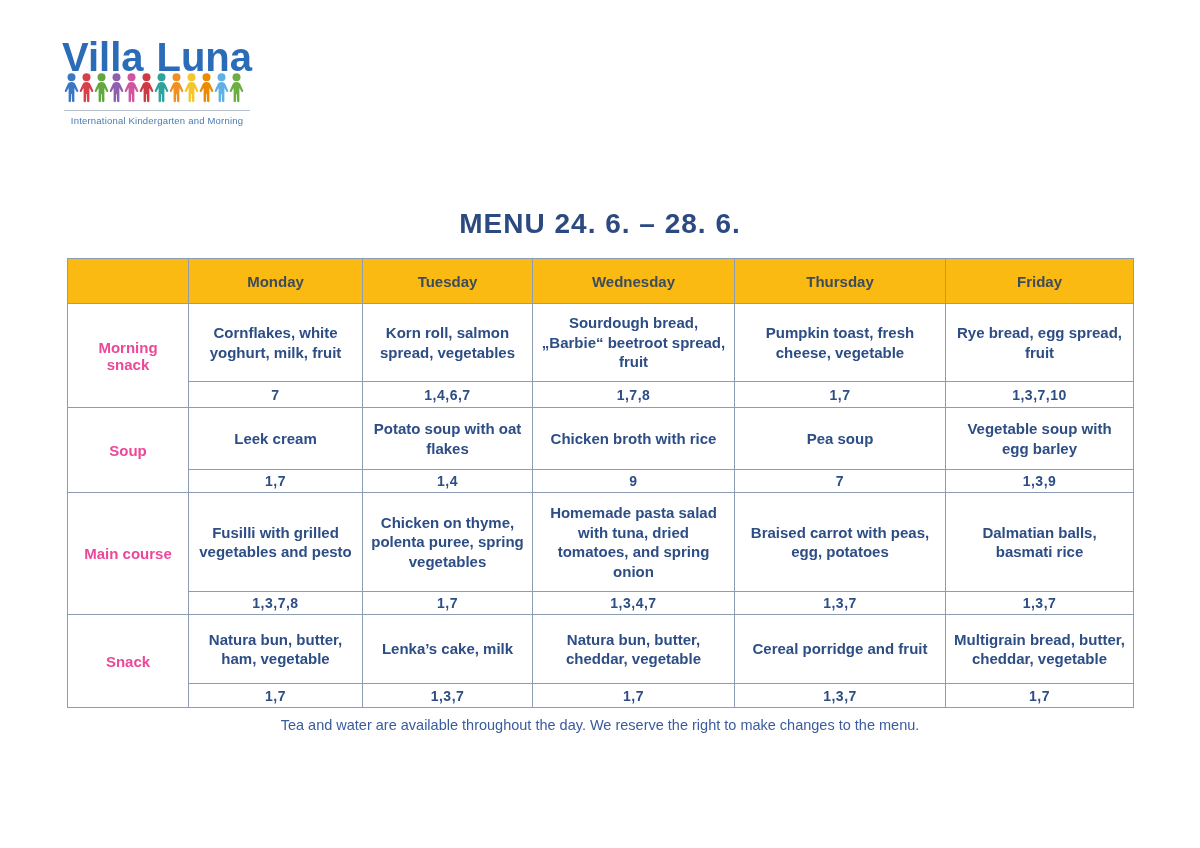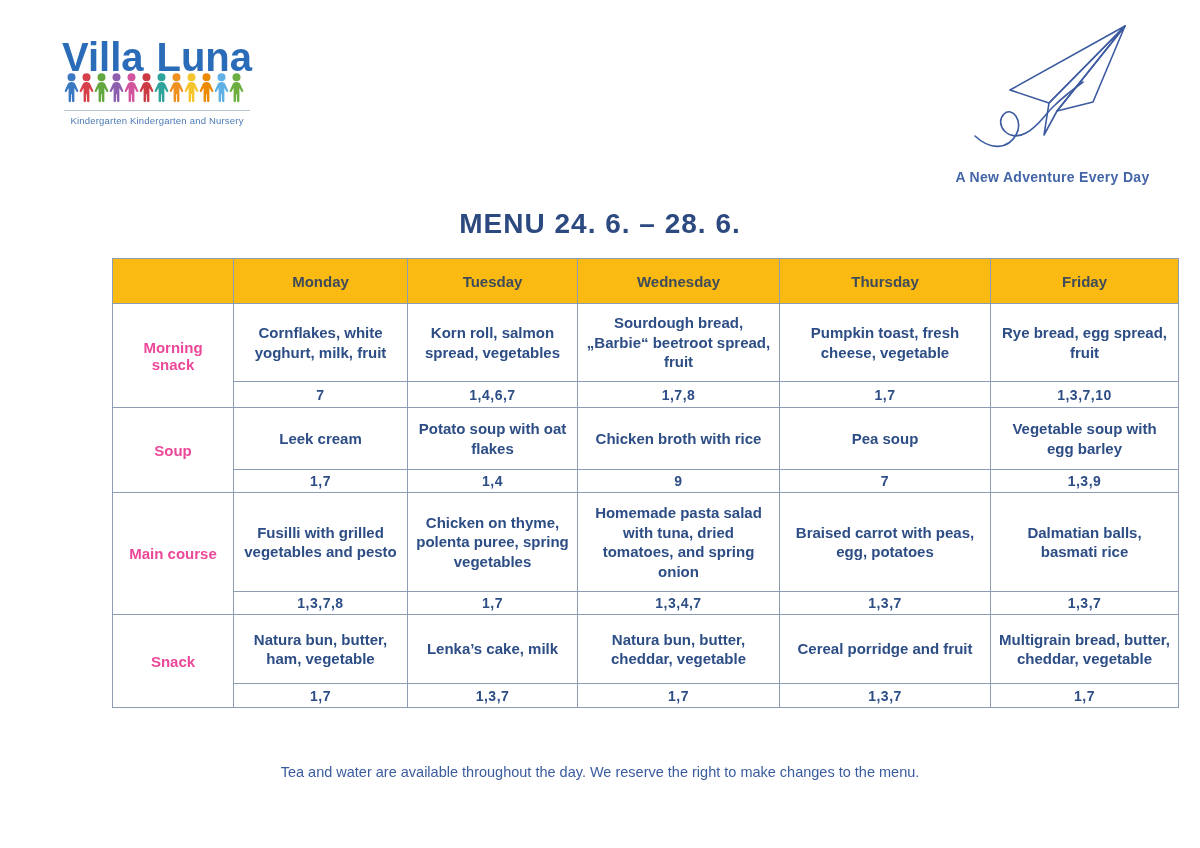--- a/index.html
+++ b/index.html
@@ -19,33 +19,33 @@
   .plane{position:absolute;right:50px;top:18px;width:195px;text-align:center;}
   .plane svg{display:block;margin:0 auto;}
   .tagline{margin-top:6px;font-size:14px;font-weight:bold;color:#4466a8;letter-spacing:.3px;white-space:nowrap;}
 
   
   .title{position:absolute;top:208px;left:0;width:100%;text-align:center;
          font-size:28px;font-weight:bold;color:#2c4a80;letter-spacing:1px;}
 
   
   .menu-wrap{position:absolute;left:67px;top:258px;width:1066px;}
-  table.menu{border-collapse:collapse;table-layout:fixed;width:1066px;margin-left:45px;}
+  table.menu{border-collapse:collapse;table-layout:fixed;width:1066px;}
   table.menu td,table.menu th{border:1px solid #8b9cb3;text-align:center;vertical-align:middle;padding:3px 8px;}
   th.day{background:#fbba12;color:#3d4b5a;font-size:15px;font-weight:bold;height:38px;}
   td.cat{color:#ec4899;font-size:15px;font-weight:bold;}
   td.dish{color:#2d4d85;font-size:15px;font-weight:bold;line-height:1.3;}
   td.alg{color:#2d4d85;font-size:14px;font-weight:bold;letter-spacing:.5px;}
   tr.r-dish-0{height:78px;} tr.r-alg-0{height:26px;}
   tr.r-dish-1{height:62px;} tr.r-alg-1{height:22px;}
   tr.r-dish-2{height:99px;} tr.r-alg-2{height:22px;}
   tr.r-dish-3{height:69px;} tr.r-alg-3{height:24px;}
 
   
-  .footer-note{position:absolute;top:764px;left:0;width:100%;text-align:center;
+  .footer-note{position:absolute;top:717px;left:0;width:100%;text-align:center;
                font-size:14.5px;color:#3a5c9e;}
 </style>
 </head>
 <body>
 
 <div class="page">
 
   <div class="logo">
     <div class="logo-text">
       <span>Villa</span>
@@ -70,32 +70,23 @@
         <use href="#kid-shape" x="75" y="1" fill="#cc3a44"></use>
         <use href="#kid-shape" x="90" y="1" fill="#2ea39b"></use>
         <use href="#kid-shape" x="105" y="1" fill="#ef9023"></use>
         <use href="#kid-shape" x="120" y="1" fill="#f4c52d"></use>
         <use href="#kid-shape" x="135" y="1" fill="#ec8a00"></use>
         <use href="#kid-shape" x="150" y="1" fill="#5fb0e5"></use>
         <use href="#kid-shape" x="165" y="1" fill="#6cae42"></use>
       </svg>
     </div>
     <div class="logo-divider"></div>
-    <div class="logo-subtitle">Kindergarten Kindergarten and Nursery</div>
+    <div class="logo-subtitle">International Kindergarten and Morning</div>
   </div>
 
-  <div class="plane">
-    <svg width="175" height="145" viewBox="0 0 175 145" fill="none" stroke="#3b5aa0" stroke-width="1.6" stroke-linejoin="round" stroke-linecap="round">
-      <path d="M160 8 L45 72 L84 85 Z"></path>
-      <path d="M160 8 L84 85 L79 117 L92 93 Z"></path>
-      <path d="M160 8 L92 93 L128 84 Z"></path>
-      <path d="M10 118 C26 133 43 131 51 117 C59 103 47 88 39 96 C29 106 43 125 61 115 C74 108 79 97 90 87 C98 79 106 73 118 64"></path>
-    </svg>
-    <div class="tagline">A New Adventure Every Day</div>
-  </div>
 
   <div class="title">MENU 24. 6. – 28. 6.</div>
 
   <div class="menu-wrap">
     <table class="menu">
       <colgroup>
         <col style="width:121px">
           <col style="width:174px">
           <col style="width:170px">
         <col style="width:202px">

